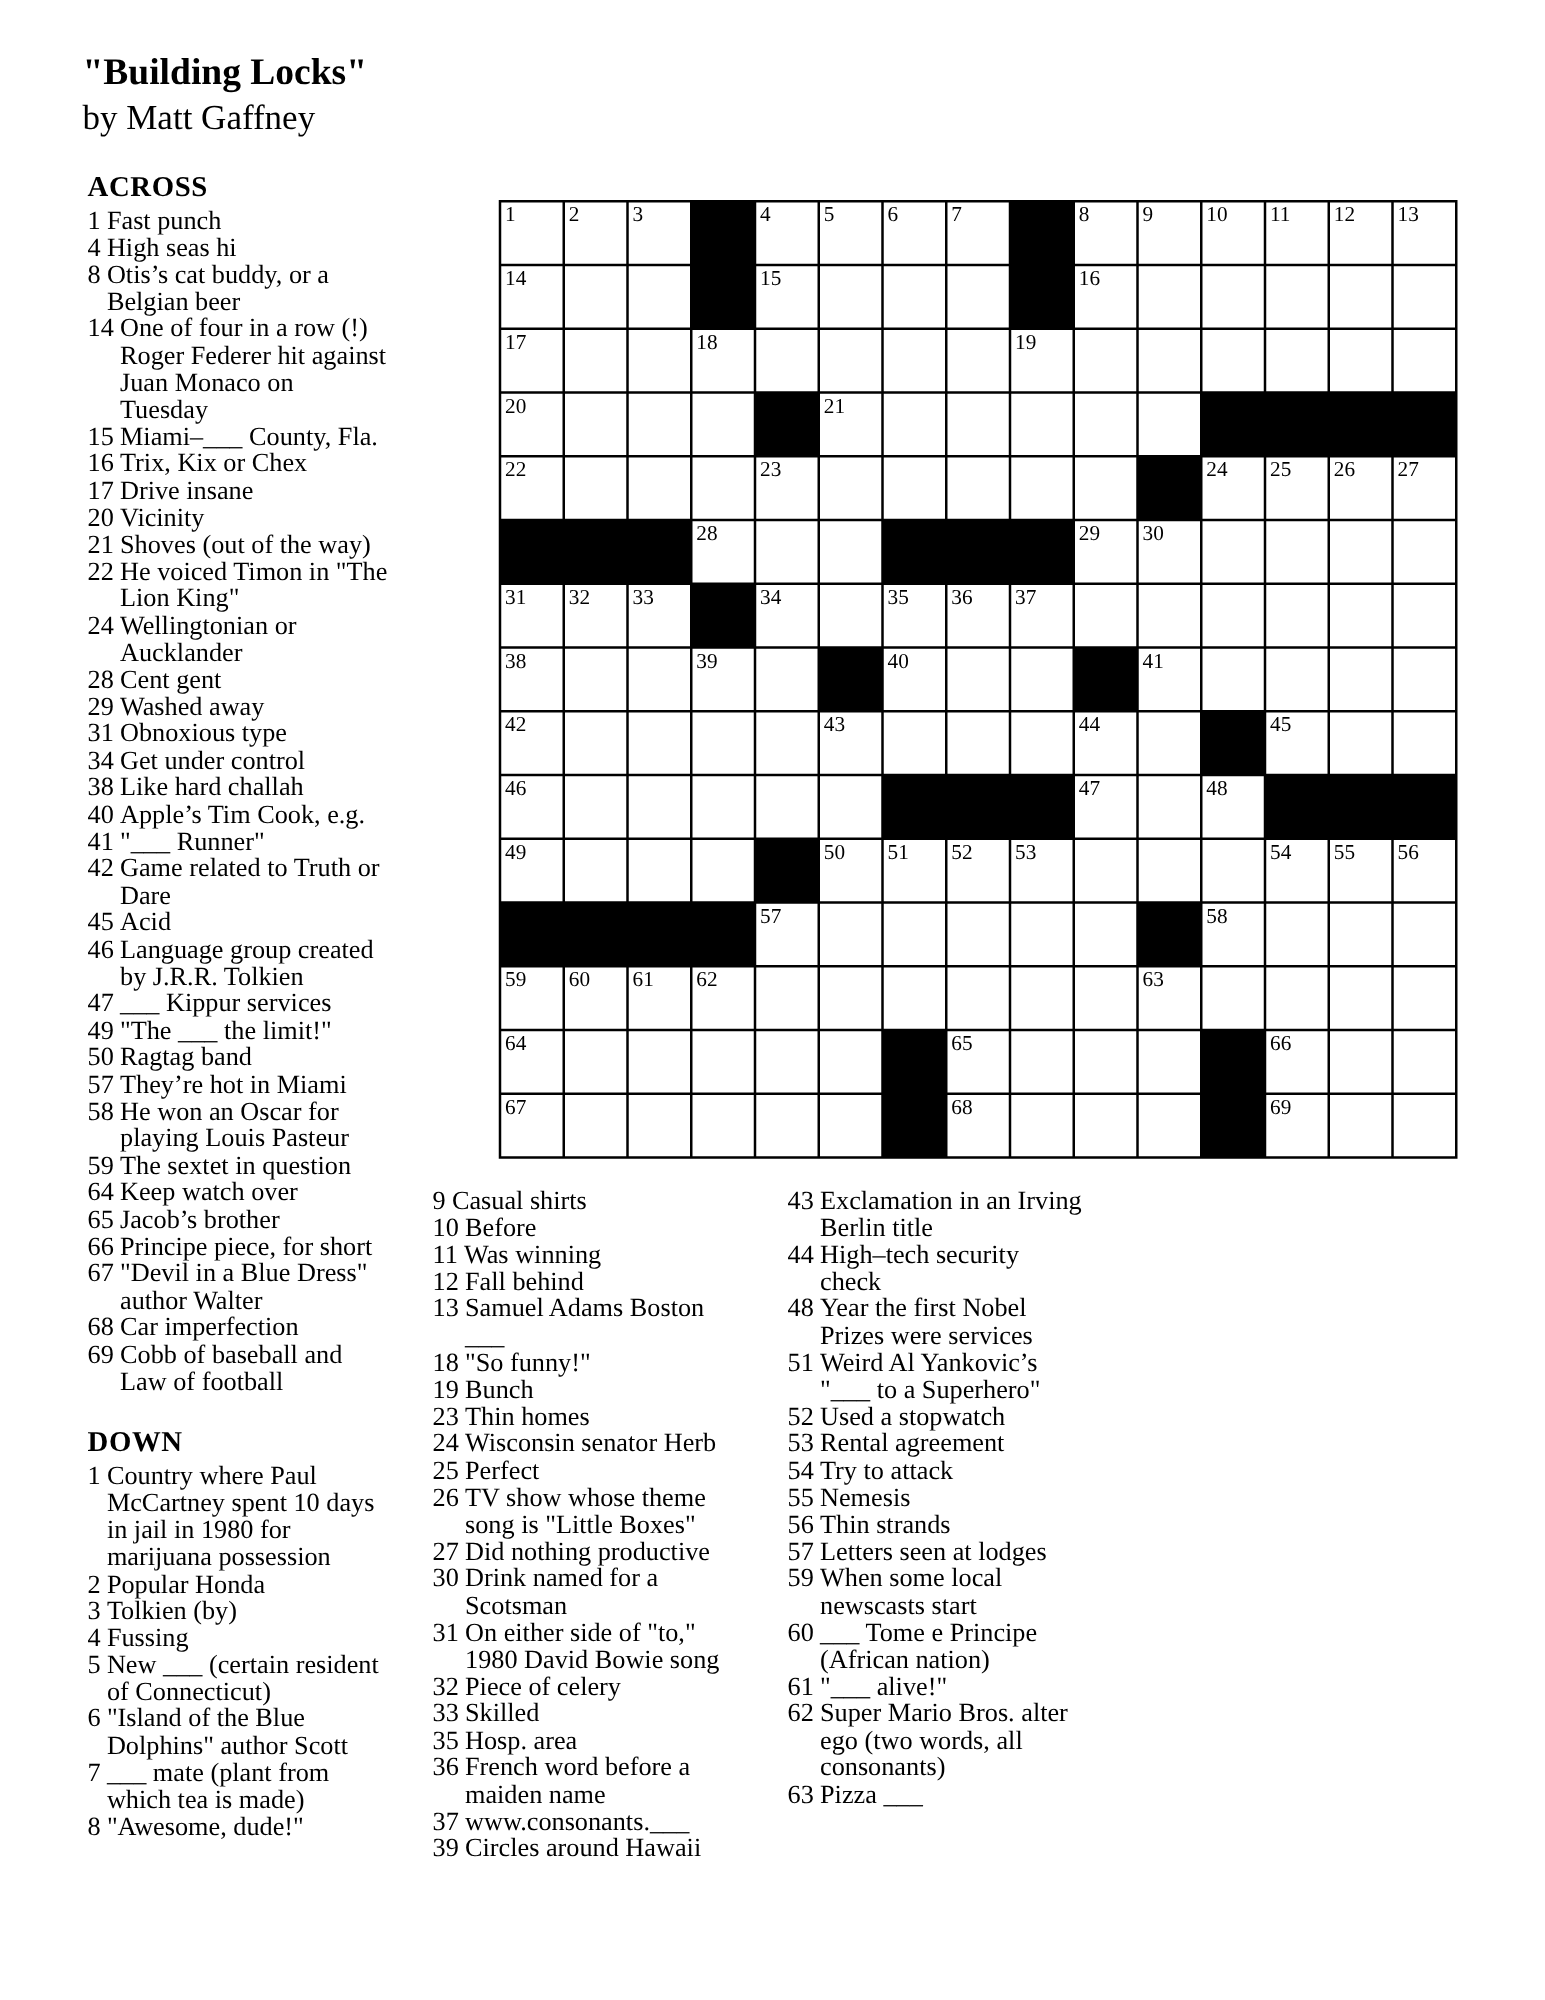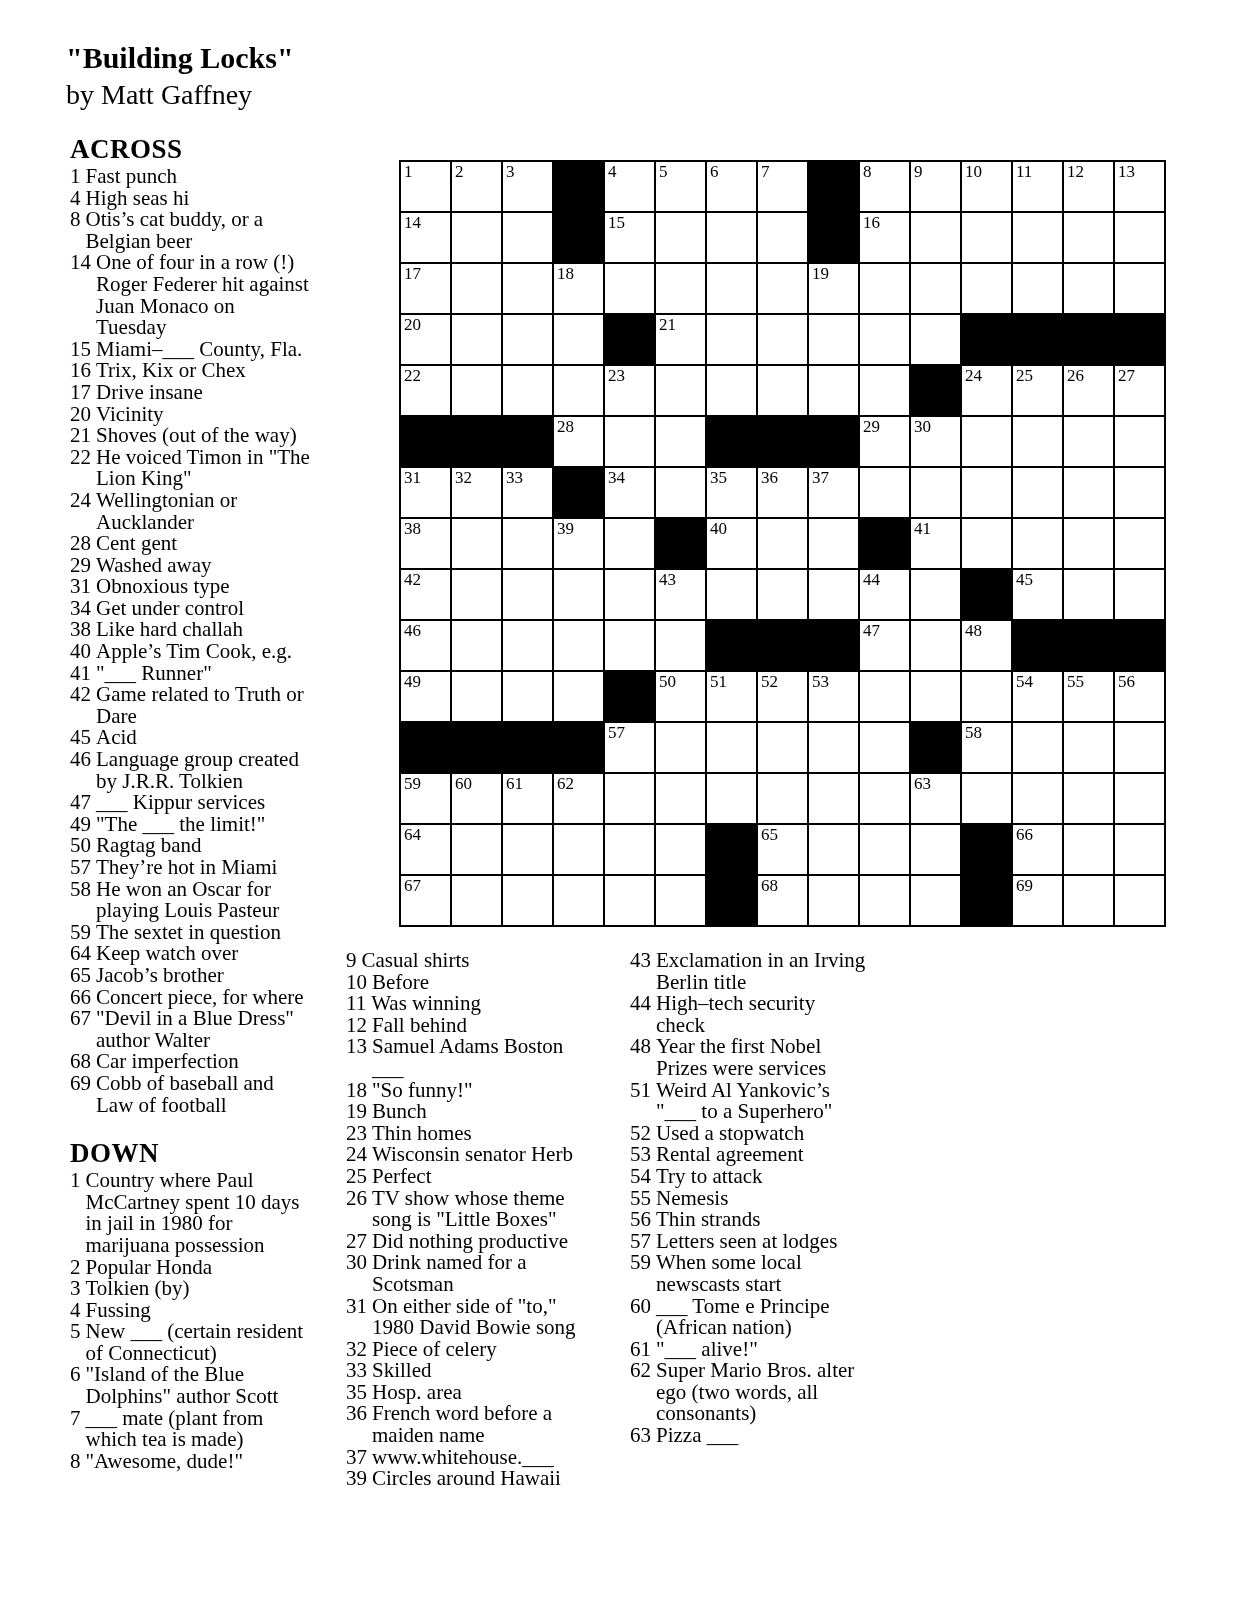--- a/index.html
+++ b/index.html
@@ -10,21 +10,21 @@
   }
   
   .hdr{position:absolute;left:66px;top:38px;}
   .title{font-size:30px;font-weight:bold;line-height:40px;white-space:nowrap;}
   .byline{font-size:28px;line-height:33px;white-space:nowrap;}
   
   .col{position:absolute;font-size:21px;line-height:21.6px;}
   .col-left{left:70px;top:136px;width:240px;}
   .col-mid{left:346px;top:950px;width:245px;}
   .col-right{left:630px;top:950px;width:239px;}
-  .heading{font-size:27px;font-weight:bold;line-height:27px;margin:0 0 3px 0;letter-spacing:0.5px;}
+  .heading{font-size:23px;font-weight:bold;line-height:27px;margin:0 0 3px 0;letter-spacing:0.5px;}
   .heading.down{margin-top:24px;}
   .clue{display:flex;align-items:flex-start;}
   .cnum{flex:0 0 auto;margin-right:5px;white-space:pre;}
   .ctext{flex:1 1 auto;}
   
   .grid{
     position:absolute;left:399px;top:160px;
     background:#000;display:grid;
     grid-template-columns:repeat(15,49px);grid-auto-rows:49px;
     gap:2px;padding:2px;width:max-content;
@@ -523,21 +523,21 @@
         <div class="clue">
           <span class="cnum">64</span>
           <span class="ctext">Keep watch over</span>
         </div>
         <div class="clue">
           <span class="cnum">65</span>
           <span class="ctext">Jacob’s brother</span>
         </div>
         <div class="clue">
           <span class="cnum">66</span>
-          <span class="ctext">Concert piece, for where</span>
+          <span class="ctext">Principe piece, for short</span>
         </div>
         <div class="clue">
           <span class="cnum">67</span>
           <span class="ctext">"Devil in a Blue Dress" author Walter</span>
         </div>
         <div class="clue">
           <span class="cnum">68</span>
           <span class="ctext">Car imperfection</span>
         </div>
         <div class="clue">
@@ -651,21 +651,21 @@
         <div class="clue">
           <span class="cnum">35</span>
           <span class="ctext">Hosp. area</span>
         </div>
         <div class="clue">
           <span class="cnum">36</span>
           <span class="ctext">French word before a maiden name</span>
         </div>
         <div class="clue">
           <span class="cnum">37</span>
-          <span class="ctext">www.whitehouse.___</span>
+          <span class="ctext">www.consonants.___</span>
         </div>
         <div class="clue">
           <span class="cnum">39</span>
           <span class="ctext">Circles around Hawaii</span>
         </div>
       </div>
   </div>
 
   <div class="col col-right">
     <div id="down-list-3">

